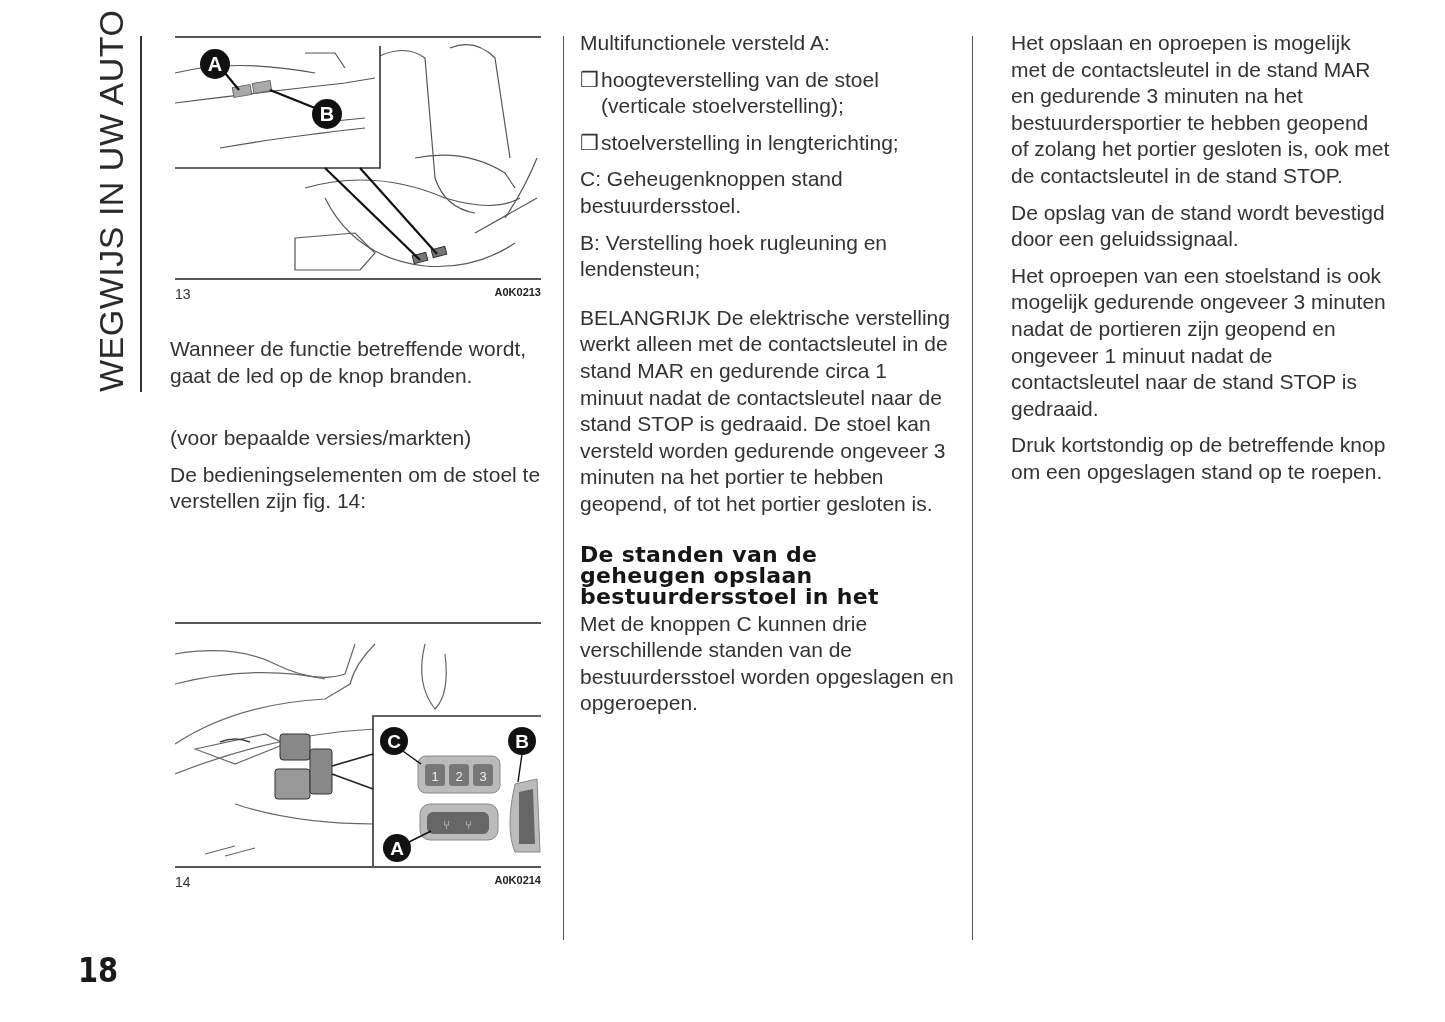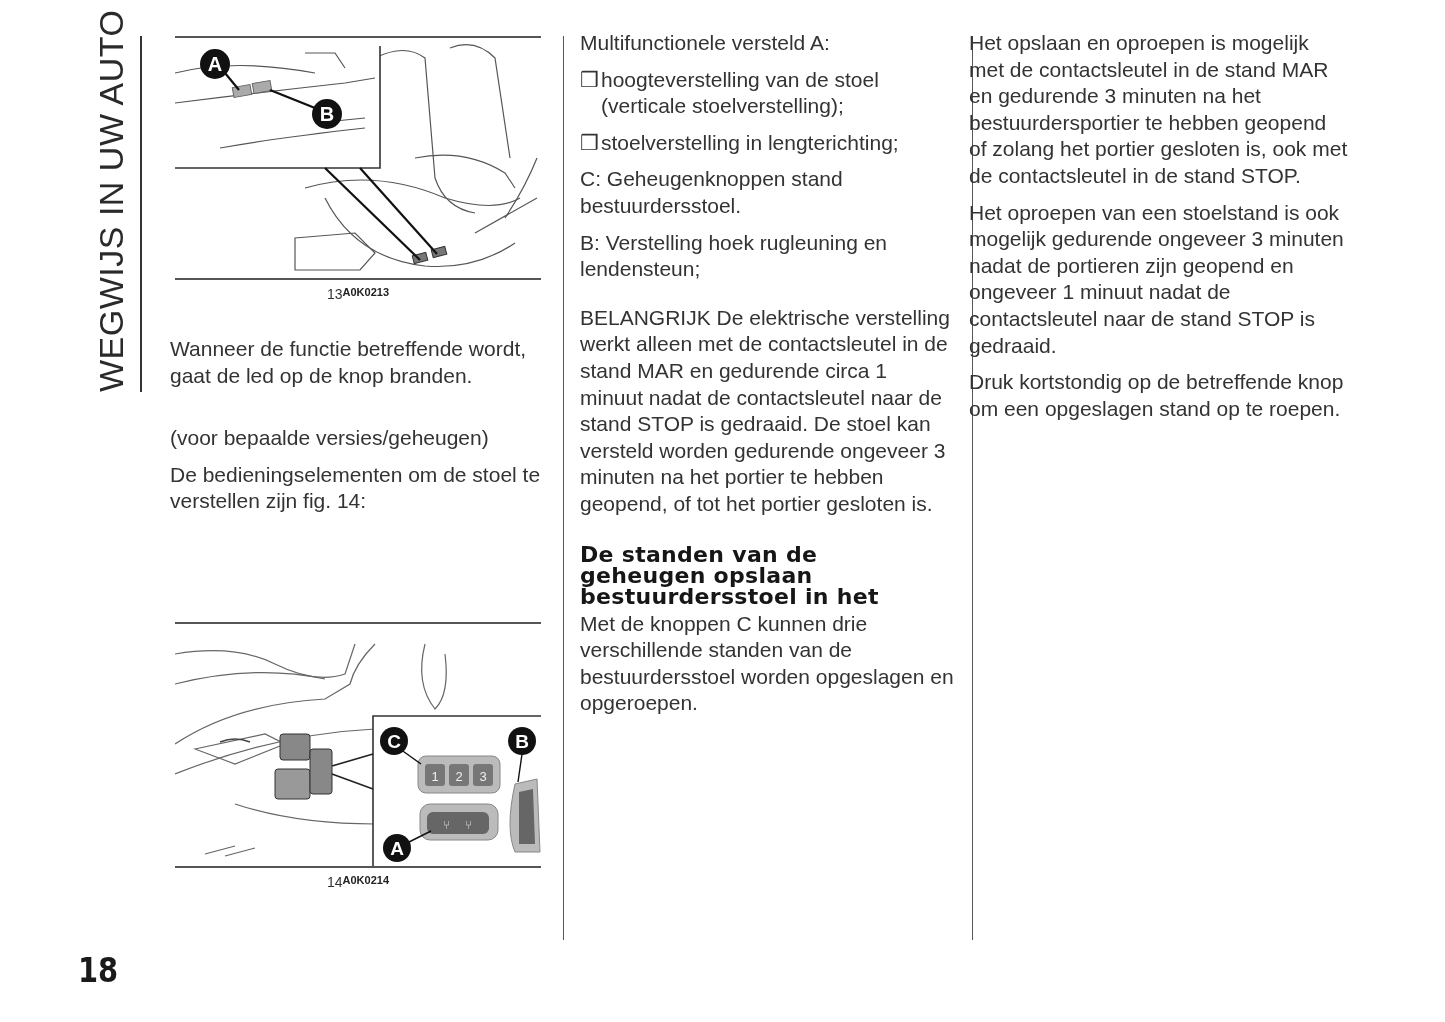--- a/index.html
+++ b/index.html
@@ -13,21 +13,21 @@
               color:#1a1a1a; font-family:"DejaVu Sans", sans-serif; transform:scaleX(0.85); transform-origin:left; }
   .col-rule { position:absolute; width:1px; background:#555; top:36px; height:904px; }
   .col { position:absolute; font-size:21px; line-height:26.6px; color:#333; }
   .col p { margin:0 0 10px 0; }
   .bullet { display:flex; }
   .bullet .box { width:21px; flex:none; }
   .heading { font-family:"DejaVu Sans", sans-serif; font-weight:900; font-size:22px;
              line-height:21px; color:#161616; letter-spacing:0.3px; margin:0; }
   .figure { position:absolute; left:175px; width:366px; }
   .fig-rule { height:2px; background:#555; }
-  .fig-caption { display:flex; justify-content:center; font-size:13px; margin-top:6px; }
+  .fig-caption { display:flex; justify-content:space-between; font-size:13px; margin-top:6px; }
   .fig-caption .num { font-size:14px; color:#333; }
   .fig-caption .code { font-weight:bold; font-size:11px; color:#222; }
   svg { display:block; }
 </style>
 </head>
 <body>
 
 <div class="side-title">WEGWIJS IN UW AUTO</div>
 <div class="side-rule"></div>
 
@@ -79,21 +79,21 @@
   <div class="fig-rule"></div>
   <div class="fig-caption">
     <span class="num">13</span>
     <span class="code">A0K0213</span>
   </div>
 </div>
 
 <div class="col" style="left:170px; top:336px; width:385px">
   <p>Wanneer de functie betreffende wordt, gaat de led op de knop branden.</p>
   <div style="height:26px"></div>
-  <p style="margin-bottom:10px">(voor bepaalde versies/geheugen)</p>
+  <p style="margin-bottom:10px">(voor bepaalde versies/markten)</p>
   <p>De bedieningselementen om de stoel te verstellen zijn fig. 14:</p>
 </div>
 
 <div class="figure" style="top:622px">
   <div class="fig-rule"></div>
   <svg width="366" height="242" viewBox="0 0 366 242">
     <g fill="none" stroke="#666" stroke-width="1.2">
       <path d="M0 30 Q60 20 100 40 Q140 60 170 50 L180 20"></path>
       <path d="M0 60 Q80 40 150 55"></path>
       <path d="M0 120 Q60 80 150 75 L175 60 Q180 40 200 20"></path>
@@ -179,19 +179,20 @@
   <p>BELANGRIJK De elektrische verstelling werkt alleen met de contactsleutel in de stand MAR en gedurende circa 1 minuut nadat de contactsleutel naar de stand STOP is gedraaid. De stoel kan versteld worden gedurende ongeveer 3 minuten na het portier te hebben geopend, of tot het portier gesloten is.</p>
   <div style="height:16px"></div>
   <div class="heading" style="margin-bottom:4px">
     <div>De standen van de</div>
     <div>geheugen opslaan</div>
     <div>bestuurdersstoel in het</div>
   </div>
   <p>Met de knoppen C kunnen drie verschillende standen van de bestuurdersstoel worden opgeslagen en opgeroepen.</p>
 </div>
 
-<div class="col" style="left:969px; top:30px; width:380px">
+<div class="col" style="left:1011px; top:30px; width:380px">
   <p>Het opslaan en oproepen is mogelijk met de contactsleutel in de stand MAR en gedurende 3 minuten na het bestuurdersportier te hebben geopend of zolang het portier gesloten is, ook met de contactsleutel in de stand STOP.</p>
+  <p>De opslag van de stand wordt bevestigd door een geluidssignaal.</p>
   <p>Het oproepen van een stoelstand is ook mogelijk gedurende ongeveer 3 minuten nadat de portieren zijn geopend en ongeveer 1 minuut nadat de contactsleutel naar de stand STOP is gedraaid.</p>
   <p>Druk kortstondig op de betreffende knop om een opgeslagen stand op te roepen.</p>
 </div>
 
 <div class="page-num">18</div>
 
 </body></html>

